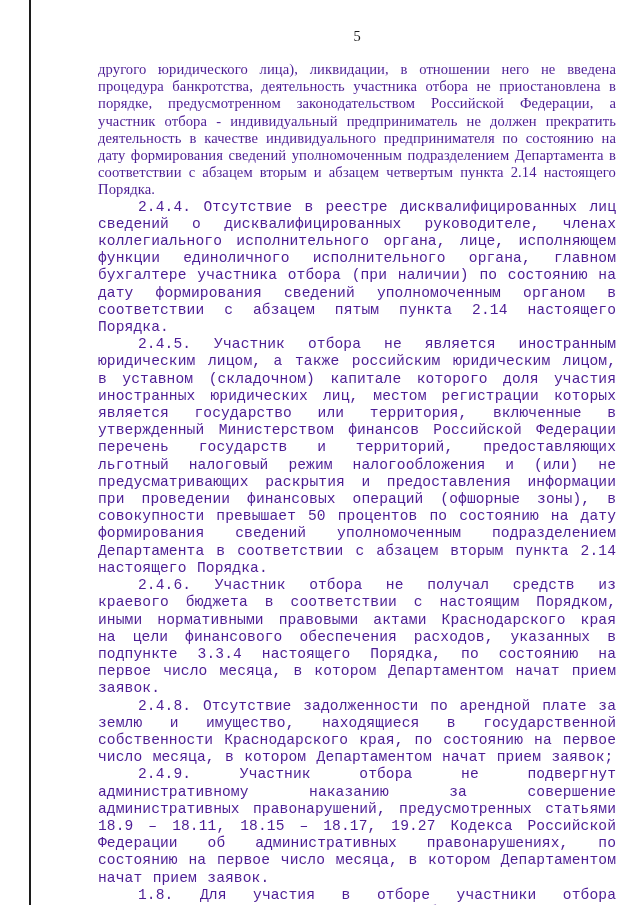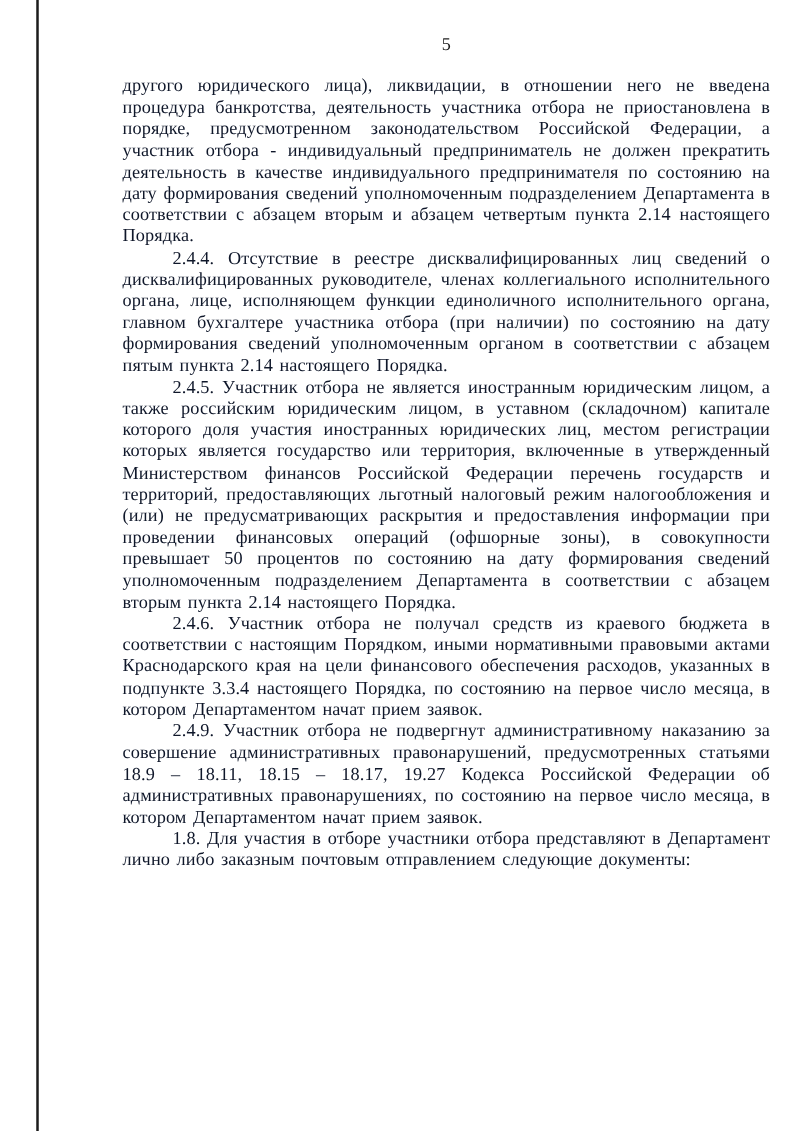--- a/index.html
+++ b/index.html
@@ -37,41 +37,43 @@
     margin-bottom: 16px;
     color: #1a1a1a;
   }
   .para {
     margin: 0;
     font-size: 14.6px;
     line-height: 17.2px;
     text-align: justify;
     letter-spacing: 0.1px;
     word-spacing: 1.5px;
-    color: #0f172a;
+    color: #4c1d95;
   }
   .para.indent {
     text-indent: 40px;
+    font-family: Liberation Mono, monospace;
   }
 </style>
 </head>
 <body>
 
 <div class="page">
   <div class="scan-edge-line"></div>
   <div class="content">
     <div class="page-number">5</div>
 
     <p class="para">другого юридического лица), ликвидации, в отношении него не введена процедура банкротства, деятельность участника отбора не приостановлена в порядке, предусмотренном законодательством Российской Федерации, а участник отбора - индивидуальный предприниматель не должен прекратить деятельность в качестве индивидуального предпринимателя по состоянию на дату формирования сведений уполномоченным подразделением Департамента в соответствии с абзацем вторым и абзацем четвертым пункта 2.14 настоящего Порядка.</p>
 
     <p class="para indent">2.4.4. Отсутствие в реестре дисквалифицированных лиц сведений о дисквалифицированных руководителе, членах коллегиального исполнительного органа, лице, исполняющем функции единоличного исполнительного органа, главном бухгалтере участника отбора (при наличии) по состоянию на дату формирования сведений уполномоченным органом в соответствии с абзацем пятым пункта 2.14 настоящего Порядка.</p>
 
     <p class="para indent">2.4.5. Участник отбора не является иностранным юридическим лицом, а также российским юридическим лицом, в уставном (складочном) капитале которого доля участия иностранных юридических лиц, местом регистрации которых является государство или территория, включенные в утвержденный Министерством финансов Российской Федерации перечень государств и территорий, предоставляющих льготный налоговый режим налогообложения и (или) не предусматривающих раскрытия и предоставления информации при проведении финансовых операций (офшорные зоны), в совокупности превышает 50 процентов по состоянию на дату формирования сведений уполномоченным подразделением Департамента в соответствии с абзацем вторым пункта 2.14 настоящего Порядка.</p>
 
     <p class="para indent">2.4.6. Участник отбора не получал средств из краевого бюджета в соответствии с настоящим Порядком, иными нормативными правовыми актами Краснодарского края на цели финансового обеспечения расходов, указанных в подпункте 3.3.4 настоящего Порядка, по состоянию на первое число месяца, в котором Департаментом начат прием заявок.</p>
 
 
+    <p class="para indent">2.4.8. Отсутствие задолженности по арендной плате за землю и имущество, находящиеся в государственной собственности Краснодарского края, по состоянию на первое число месяца, в котором Департаментом начат прием заявок;</p>
 
     <p class="para indent">2.4.9. Участник отбора не подвергнут административному наказанию за совершение административных правонарушений, предусмотренных статьями 18.9 – 18.11, 18.15 – 18.17, 19.27 Кодекса Российской Федерации об административных правонарушениях, по состоянию на первое число месяца, в котором Департаментом начат прием заявок.</p>
 
     <p class="para indent">1.8. Для участия в отборе участники отбора представляют в Департамент лично либо заказным почтовым отправлением следующие документы:</p>
   </div>
 </div>
 
 </body></html>

